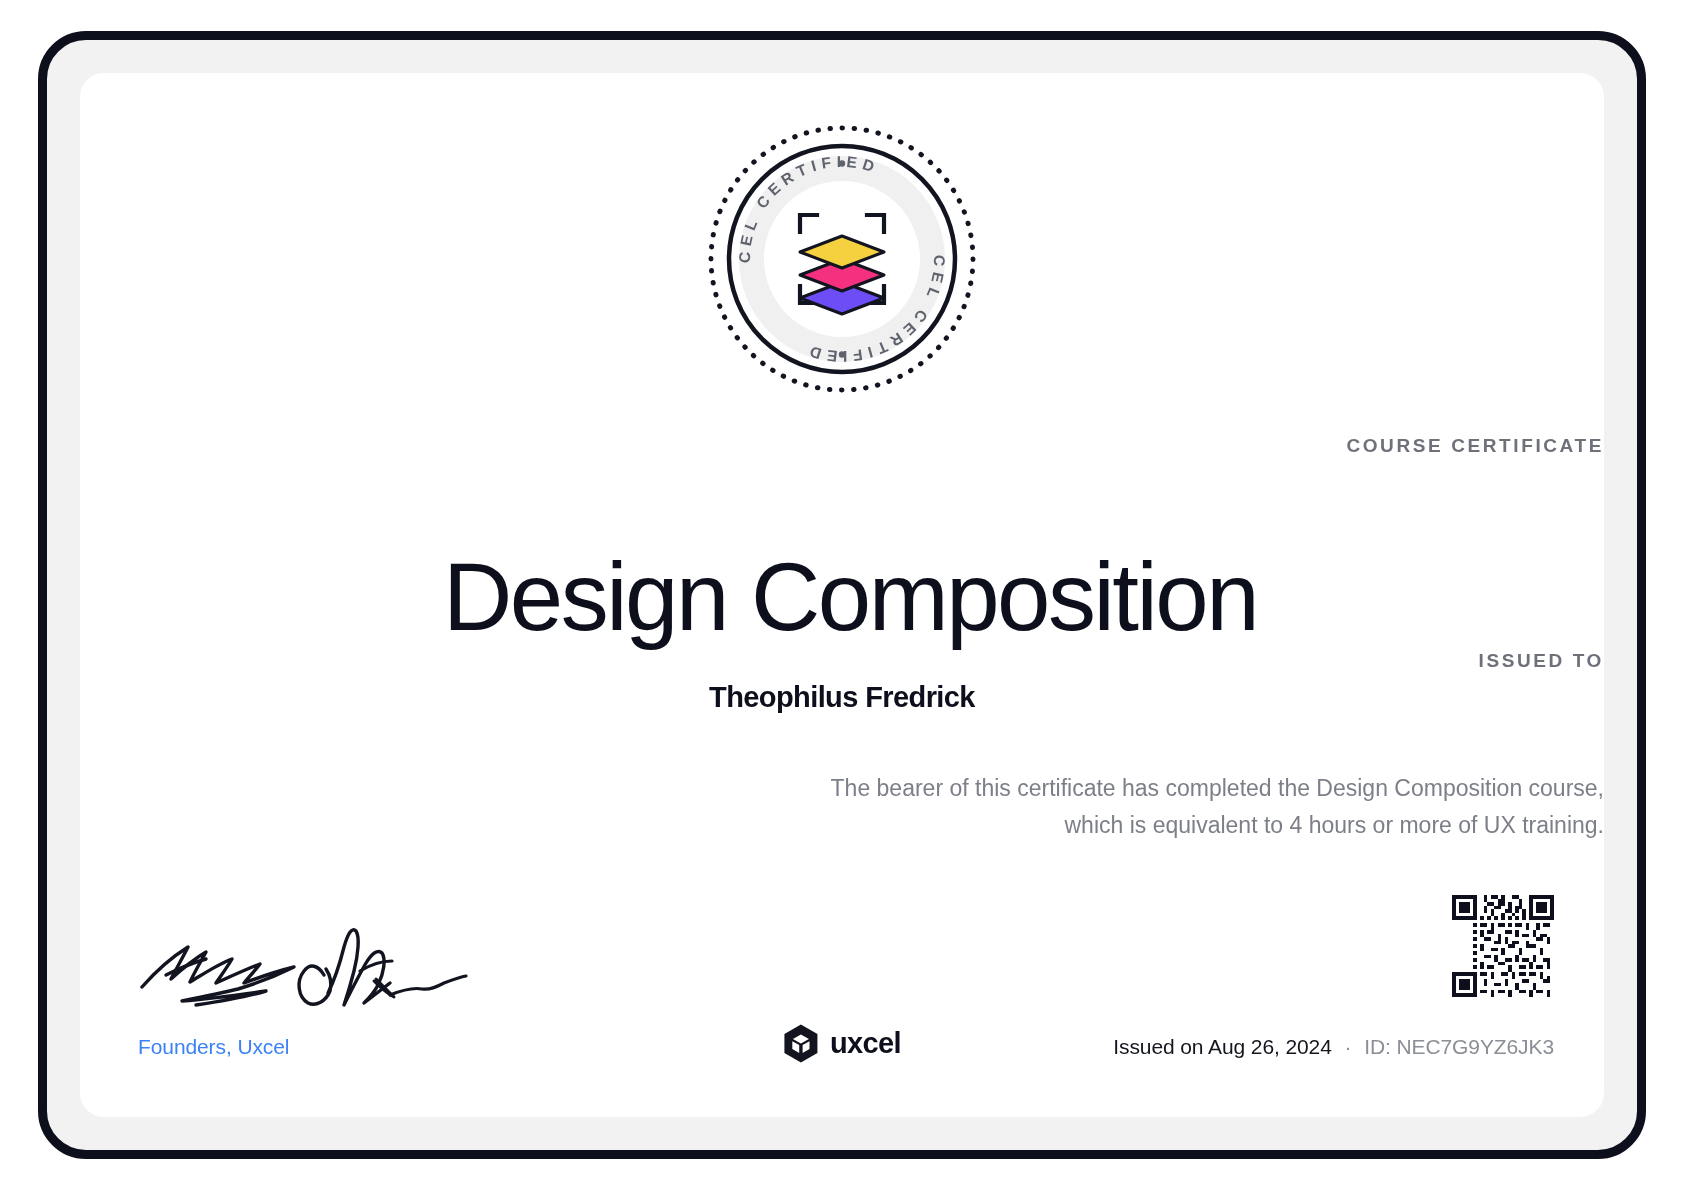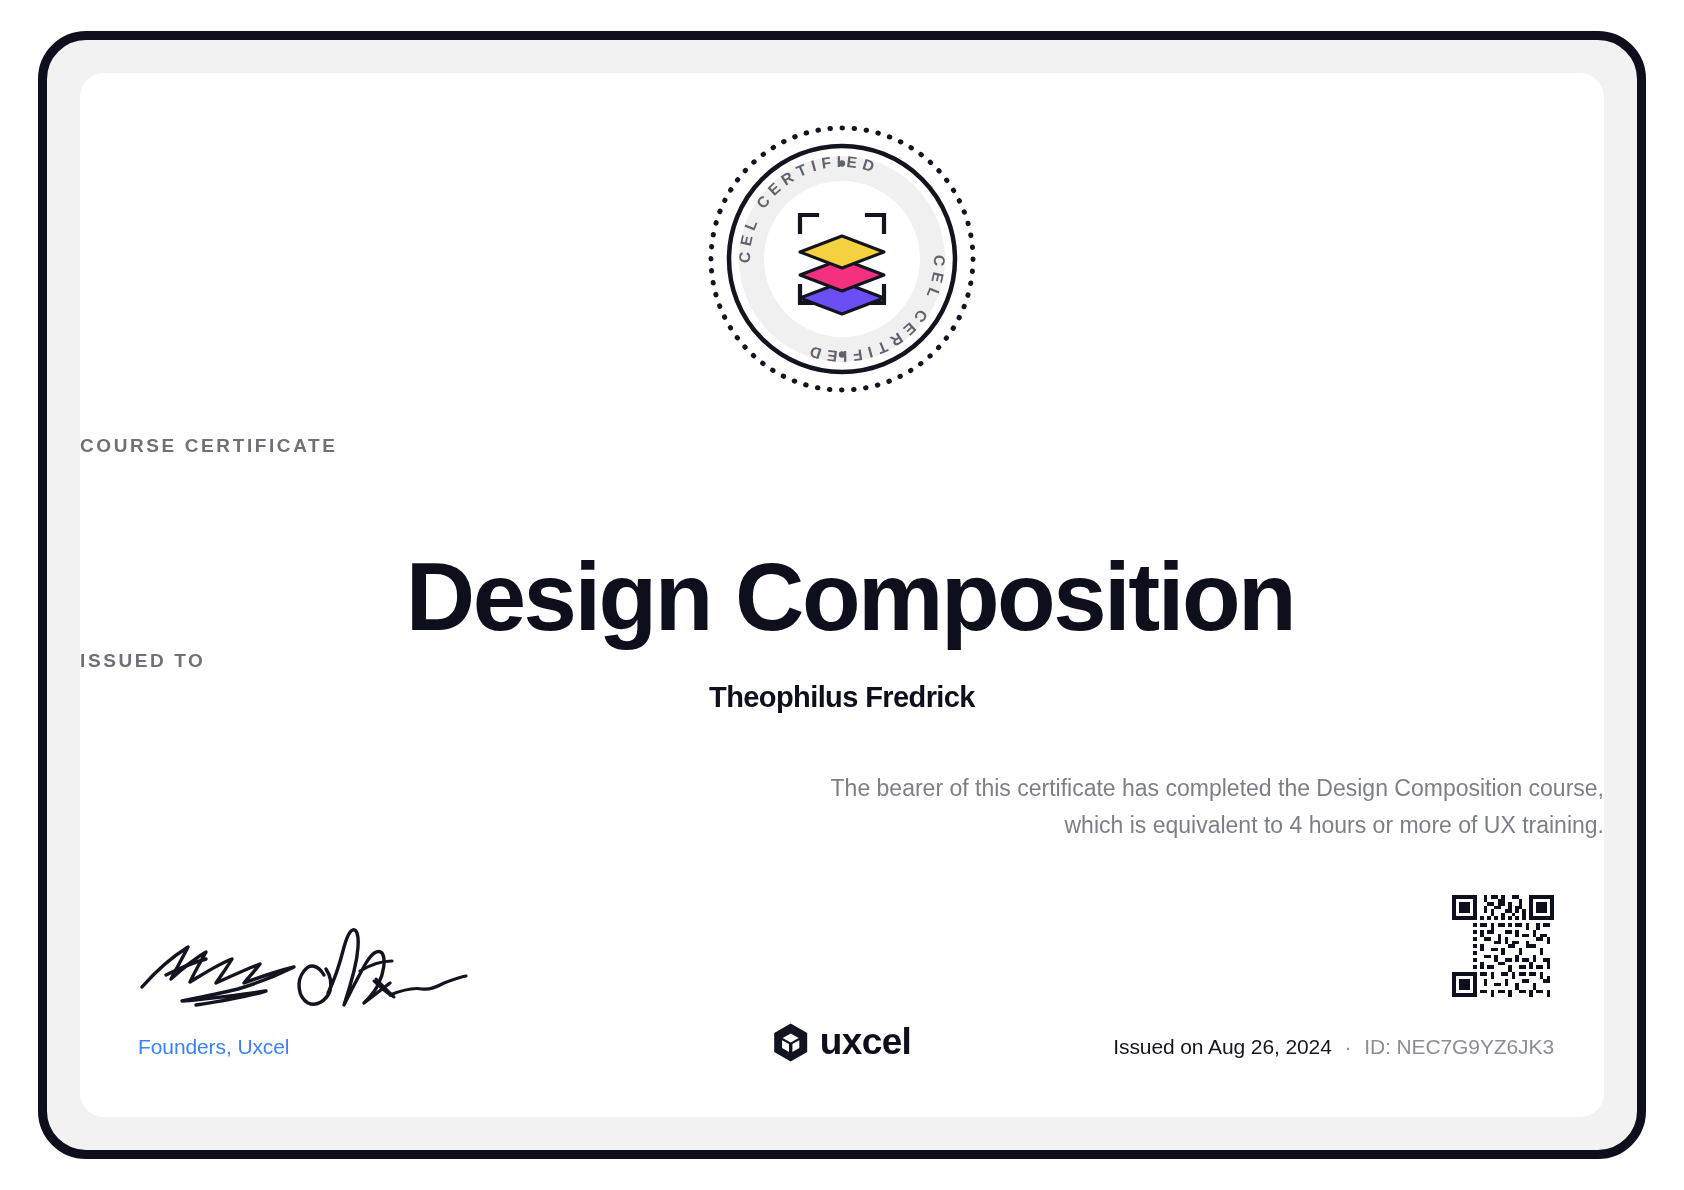--- a/index.html
+++ b/index.html
@@ -46,38 +46,38 @@
     width: 276px;
     height: 276px;
   }
   .seal-wrap svg { display: block; }
 
   
   .kicker {
     position: absolute;
     left: 0;
     right: 0;
-    text-align: left;
+    text-align: right;
     font-size: 19px;
     font-weight: 700;
     letter-spacing: 2.6px;
     color: #6e7179;
   }
   .kicker.course { top: 362px; }
   .kicker.issued { top: 577px; }
 
   .course-title {
     position: absolute;
     left: 16px;
     right: 0;
     top: 410px;
     text-align: center;
     font-size: 96px;
     line-height: 1.05;
-    font-weight: 700;
+    font-weight: 400;
     letter-spacing: -2.5px;
     color: #0d0f1c;
   }
 
   .recipient {
     position: absolute;
     left: 0;
     right: 0;
     top: 608px;
     text-align: center;
@@ -123,21 +123,21 @@
     position: absolute;
     left: 50%;
     bottom: 54px;
     transform: translateX(-50%);
     display: flex;
     align-items: center;
     gap: 11px;
   }
   .brand-mark { width: 36px; height: 39px; display: block; }
   .brand-name {
-    font-size: 37px;
+    font-size: 29px;
     font-weight: 700;
     color: #0d0f1c;
     letter-spacing: -0.6px;
     text-align: center;
   }
 
   .issue-line {
     position: absolute;
     right: 50px;
     bottom: 58px;

